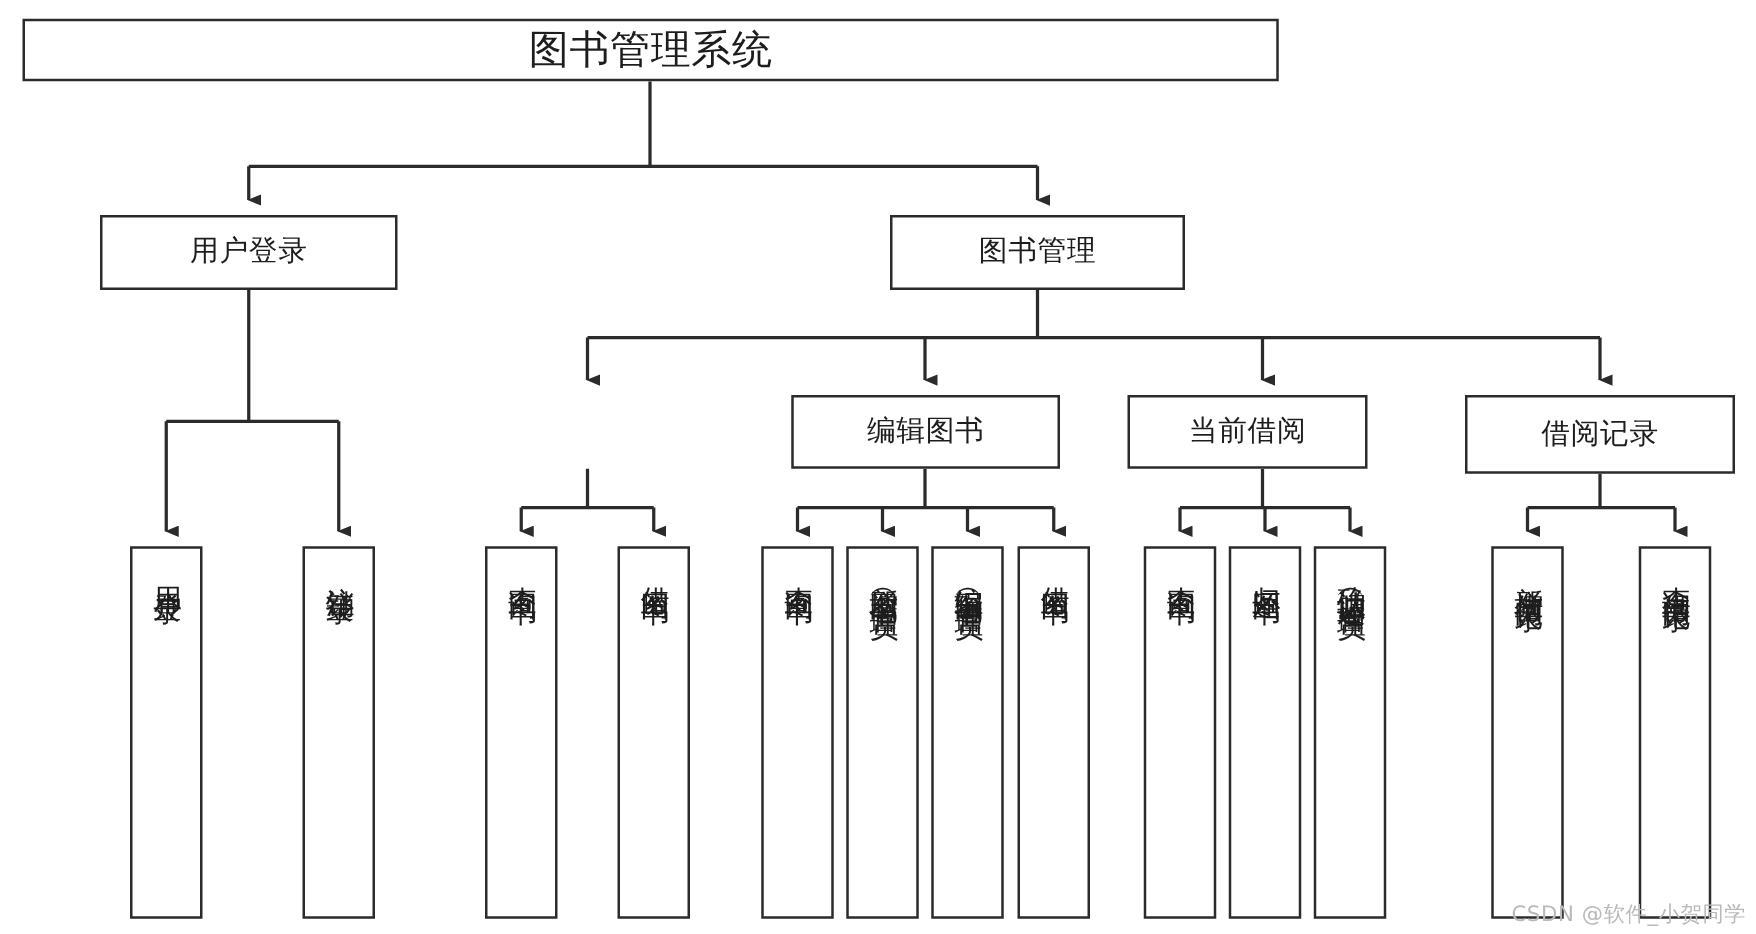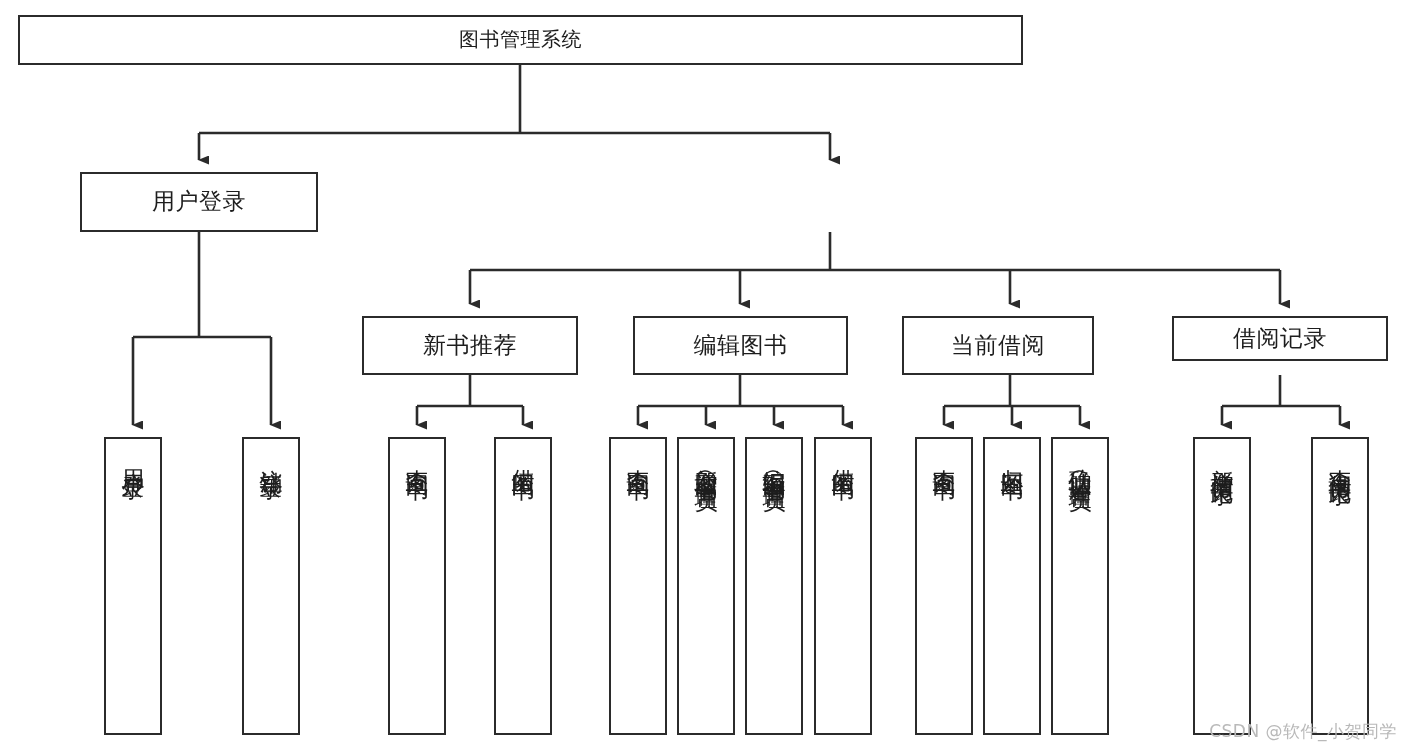--- a/index.html
+++ b/index.html
@@ -45,21 +45,21 @@
     text-align: center;
     line-height: 1.18;
     letter-spacing: 0.5px;
   }
   
   .node.h .node-label {
     font-size: 23px;
     writing-mode: horizontal-tb;
   }
   .node.root .node-label {
-    font-size: 20px;
+    font-size: 32px;
   }
   
   .node.v {
     align-items: flex-start;
     padding-top: 12px;
   }
   .node.v .node-label {
     writing-mode: vertical-rl;
     text-orientation: upright;
     font-size: 23px;
@@ -151,34 +151,34 @@
   </svg>
 
   <div class="node h root" style="left:18px; top:15px; width:1005px; height:50px;">
     <span class="node-label">图书管理系统</span>
   </div>
 
   <div class="node h" style="left:80px; top:172px; width:238px; height:60px;">
     <span class="node-label">用户登录</span>
   </div>
 
-
-  <div class="node h" style="left:362px; top:316px; width:216px; height:59px;">
-    <span class="node-label">新书推荐</span>
-  </div>
+  <div class="node h" style="left:712px; top:172px; width:236px; height:60px;">
+    <span class="node-label">图书管理</span>
+  </div>
+
 
   <div class="node h" style="left:633px; top:316px; width:215px; height:59px;">
     <span class="node-label">编辑图书</span>
   </div>
 
   <div class="node h" style="left:902px; top:316px; width:192px; height:59px;">
     <span class="node-label">当前借阅</span>
   </div>
 
-  <div class="node h" style="left:1172px; top:316px; width:216px; height:45px;">
+  <div class="node h" style="left:1172px; top:316px; width:216px; height:63px;">
     <span class="node-label">借阅记录</span>
   </div>
 
   <div class="node v" style="left:104px; top:437px; width:58px; height:298px;">
     <span class="node-label">用户登录</span>
   </div>
 
   <div class="node v" style="left:242px; top:437px; width:58px; height:298px;">
     <span class="node-label">注销登录</span>
   </div>

